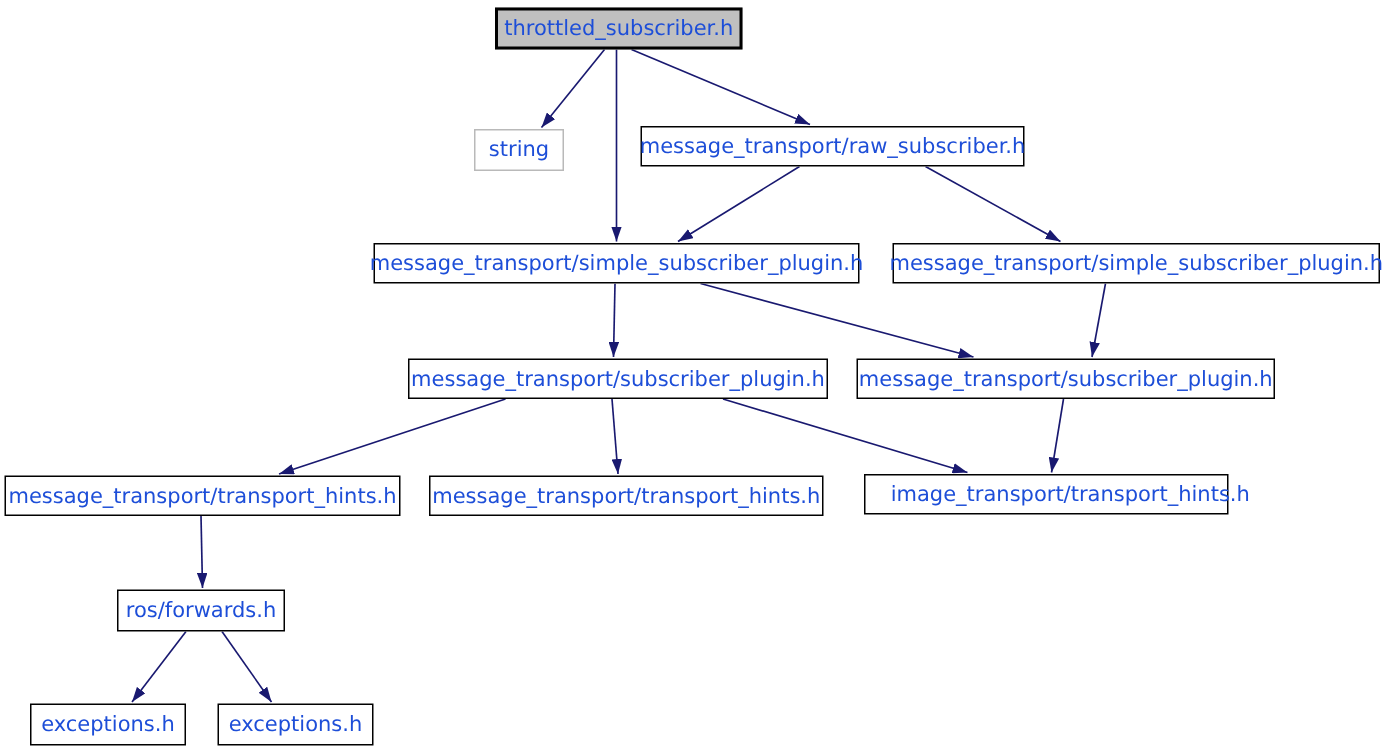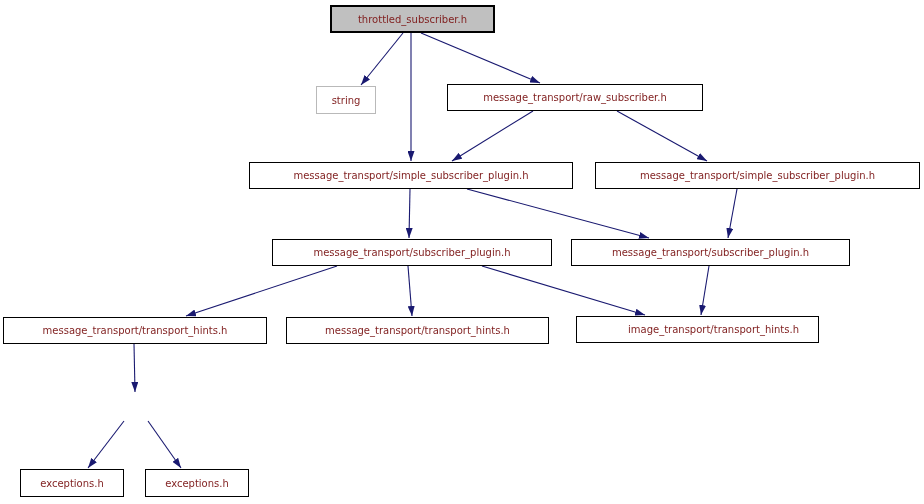--- a/index.html
+++ b/index.html
@@ -17,22 +17,22 @@
     width: 924px; height: 504px;
   }
   .node {
     position: absolute;
     box-sizing: border-box;
     background: #ffffff;
     border: 1px solid #000000;
     display: flex;
     align-items: center;
     justify-content: center;
-    font-size: 10px;
-    color: #7f1d1d;
+    font-size: 14px;
+    color: #1d4ed8;
     white-space: nowrap;
     padding: 0 4px;
     text-align: center;
   }
   .node.root {
     background: #c0c0c0;
     border: 2px solid #000000;
   }
   .node.external {
     border: 1px solid #b9b9b9;
@@ -59,23 +59,24 @@
       <line x1="337" y1="266" x2="186" y2="316" stroke="#191970" stroke-width="1.1" marker-end="url(#arrow)"></line>
       <line x1="408" y1="266" x2="412" y2="316" stroke="#191970" stroke-width="1.1" marker-end="url(#arrow)"></line>
       <line x1="482" y1="266" x2="645" y2="315" stroke="#191970" stroke-width="1.1" marker-end="url(#arrow)"></line>
       <line x1="709" y1="266" x2="701" y2="315" stroke="#191970" stroke-width="1.1" marker-end="url(#arrow)"></line>
       <line x1="134" y1="344" x2="135" y2="392" stroke="#191970" stroke-width="1.1" marker-end="url(#arrow)"></line>
       <line x1="124" y1="421" x2="88" y2="468" stroke="#191970" stroke-width="1.1" marker-end="url(#arrow)"></line>
       <line x1="148" y1="421" x2="181" y2="468" stroke="#191970" stroke-width="1.1" marker-end="url(#arrow)"></line>
     </svg>
 <div class="node root" style="left: 330px; top: 5px; width: 165px; height: 28px;">throttled_subscriber.h</div>
     <div class="node external" style="left: 316px; top: 86px; width: 60px; height: 28px;">string</div>
-    <div class="node internal" style="left: 447px; top: 84px; width: 256px; height: 27px;">message_transport/raw_subscriber.h</div>
+    <div class="node internal" style="left: 427px; top: 84px; width: 256px; height: 27px;">message_transport/raw_subscriber.h</div>
     <div class="node internal" style="left: 249px; top: 162px; width: 324px; height: 27px;">message_transport/simple_subscriber_plugin.h</div>
     <div class="node internal" style="left: 595px; top: 162px; width: 325px; height: 27px;">message_transport/simple_subscriber_plugin.h</div>
     <div class="node internal" style="left: 272px; top: 239px; width: 280px; height: 27px;">message_transport/subscriber_plugin.h</div>
     <div class="node internal" style="left: 571px; top: 239px; width: 279px; height: 27px;">message_transport/subscriber_plugin.h</div>
     <div class="node internal" style="left: 3px; top: 317px; width: 264px; height: 27px;">message_transport/transport_hints.h</div>
     <div class="node internal" style="left: 286px; top: 317px; width: 263px; height: 27px;">message_transport/transport_hints.h</div>
     <div class="node internal" style="left: 576px; top: 316px; width: 243px; height: 27px; padding-left: 36px;">image_transport/transport_hints.h</div>
+    <div class="node internal" style="left: 78px; top: 393px; width: 112px; height: 28px;">ros/forwards.h</div>
     <div class="node internal" style="left: 20px; top: 469px; width: 104px; height: 28px;">exceptions.h</div>
     <div class="node internal" style="left: 145px; top: 469px; width: 104px; height: 28px;">exceptions.h</div>
   </div>
 
 </body></html>

